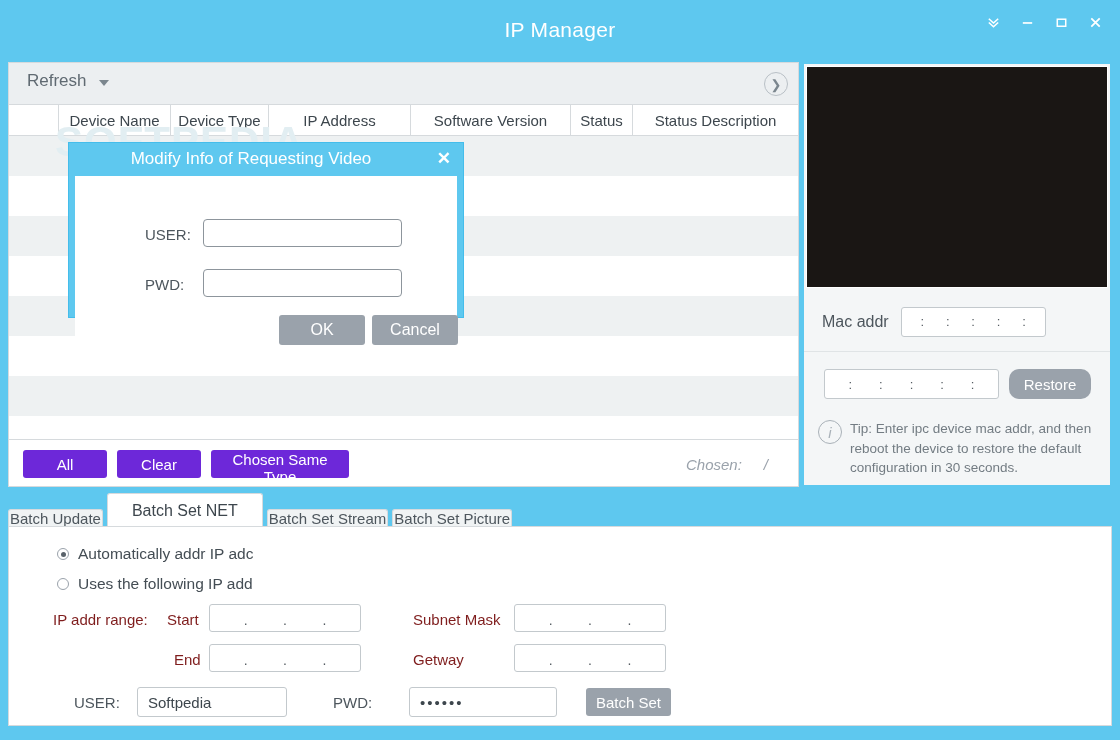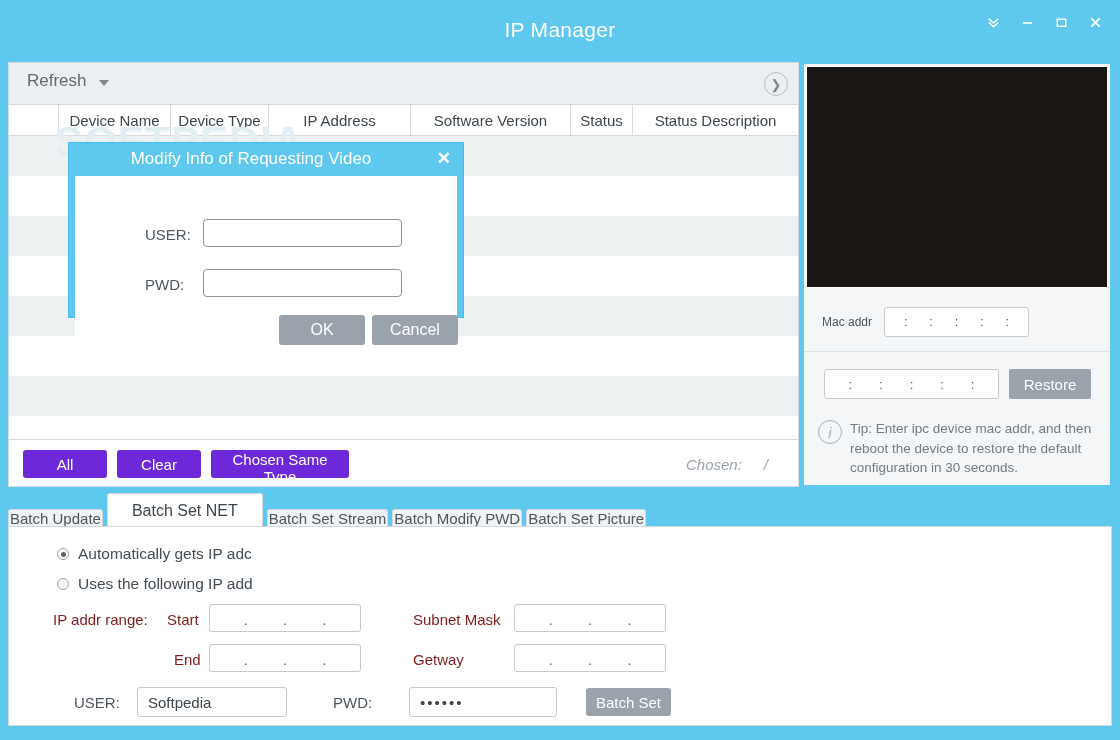--- a/index.html
+++ b/index.html
@@ -153,21 +153,21 @@
     width: 302px; height: 222px;
     background: #1a1614;
     border: 1px solid #ffffff;
   }
   .macrow {
     position: absolute; left: 0; top: 228px;
     width: 306px; height: 60px;
     display: flex; align-items: center;
     border-bottom: 1px solid #e0e4e6;
   }
-  .mac-label { margin-left: 18px; font-size: 12px; color: #4d565d; }
+  .mac-label { margin-left: 18px; font-size: 16px; color: #4d565d; }
   .mac-input {
     margin-left: 12px;
     width: 145px; height: 30px;
     background: #ffffff;
     border: 1px solid #c3c9cd; border-radius: 3px;
     display: flex; align-items: center; justify-content: space-around;
     padding: 0 8px;
   }
   .mac-colon { font-size: 13px; color: #555c62; }
   .restore-row {
@@ -178,21 +178,21 @@
   .mac-input2 {
     margin-left: 20px;
     width: 175px; height: 30px;
     background: #ffffff;
     border: 1px solid #c3c9cd; border-radius: 3px;
     display: flex; align-items: center; justify-content: space-around;
     padding: 0 10px;
   }
   .restore-btn {
     margin-left: 10px; width: 82px; height: 30px;
-    background: #9aa2ab; color: #fff; border: none; border-radius: 2px;
+    background: #9aa2ab; color: #fff; border: none; border-radius: 10px;
     font-size: 15px; cursor: pointer;
     font-family: "Liberation Sans", sans-serif;
   }
   .tip {
     position: absolute; left: 14px; top: 355px;
     width: 285px;
     display: flex; gap: 8px;
   }
   .tip-icon {
     width: 24px; height: 24px; flex: 0 0 24px;
@@ -424,29 +424,28 @@
     <div class="tip">
       <div class="tip-icon">i</div>
       <div class="tip-text">Tip: Enter ipc device mac addr, and then reboot the device to restore the default configuration in 30 seconds.</div>
     </div>
   </div>
 
   <div class="tabstrip">
     <div class="tab">Batch Update</div>
     <div class="tab active">Batch Set NET</div>
     <div class="tab">Batch Set Stream</div>
-    <div class="tab">Batch Modify PWD</div>
     <div class="tab">Batch Set Picture</div>
   </div>
 
   <div class="batchpane">
 
     <div class="radio-line r1">
       <span class="radio on"></span>
-      <span class="radio-label">Automatically gets IP adc</span>
+      <span class="radio-label">Automatically addr IP adc</span>
     </div>
     <div class="radio-line r2">
       <span class="radio"></span>
       <span class="radio-label">Uses the following IP add</span>
     </div>
 
     <span class="fld-label" style="left:44px;  top:84px;">IP addr range:</span>
     <span class="fld-label" style="left:158px; top:84px;">Start</span>
     <div class="ipbox" style="left:200px; top:77px; width:152px;">
       <span class="ipdot">.</span>

